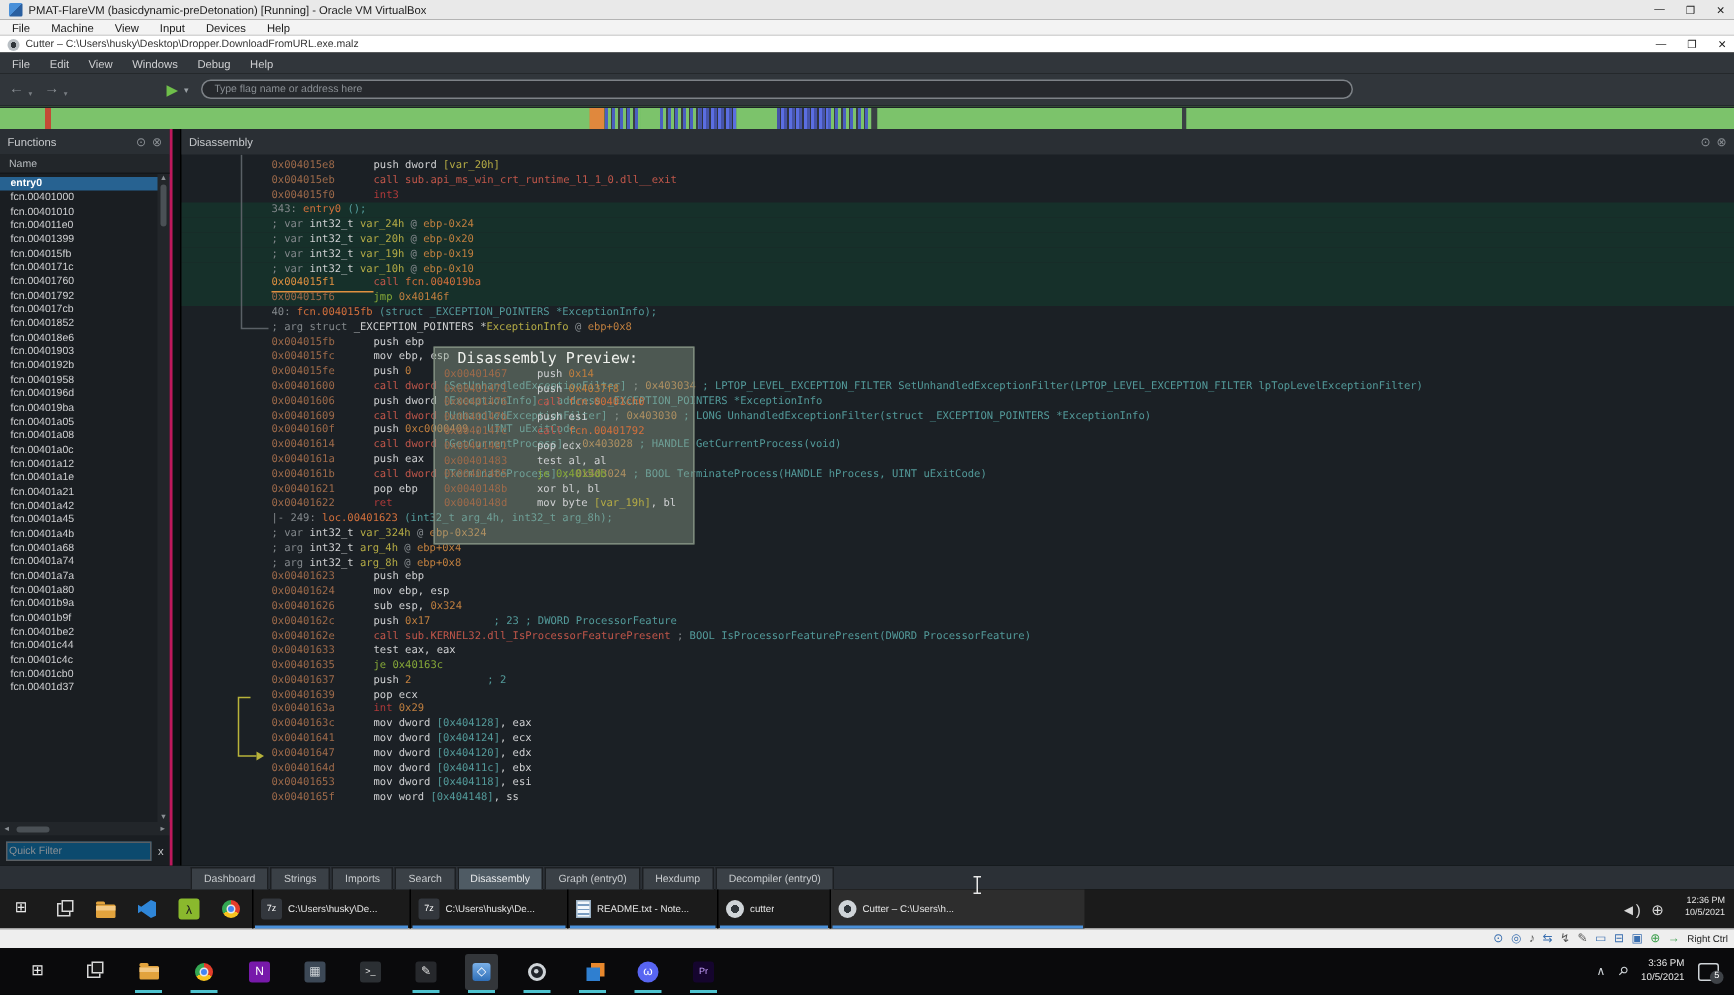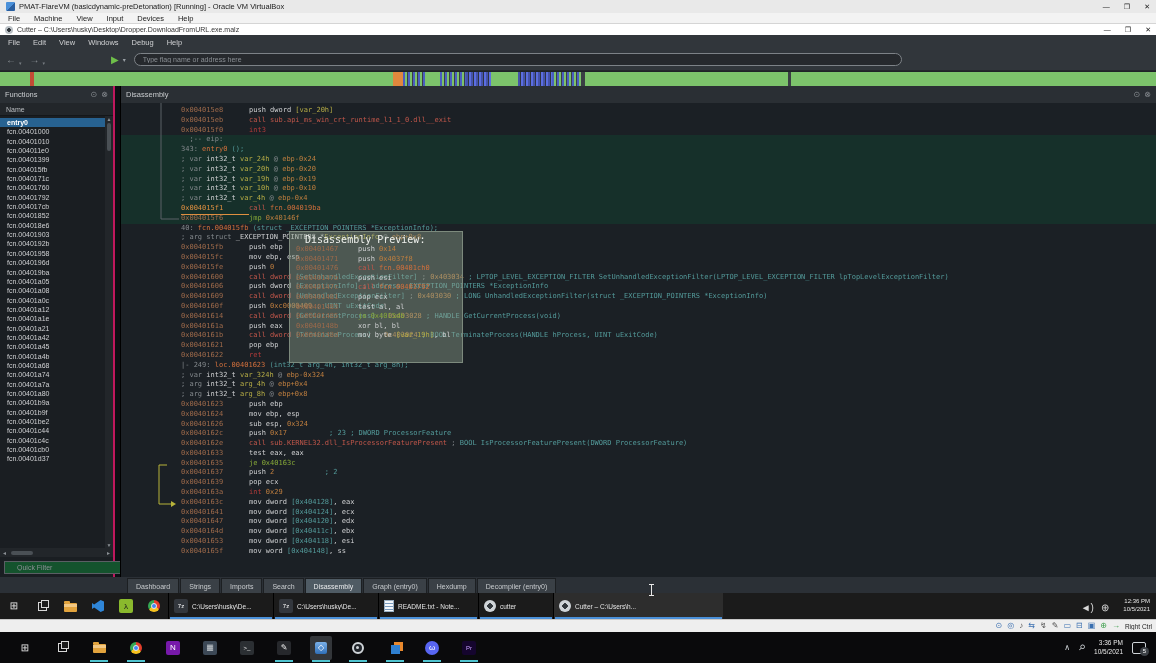--- a/index.html
+++ b/index.html
@@ -45,21 +45,21 @@
   .col-header { height:13px; background:#22262a; color:#b9bdc1; font-size:7px; display:flex; align-items:center; padding:0 6px; border-bottom:1px solid #14171a; flex:none; }
   .fn-list { flex:1; overflow:hidden; position:relative; padding-top:2px; }
   .fn-item { height:9.35px; line-height:9.35px; font-size:7px; color:#cfd0d2; padding-left:7px; white-space:nowrap; }
   .fn-item.sel { background:#276291; color:#fff; font-weight:bold; }
   .vscroll { position:absolute; right:0; top:0; bottom:0; width:8px; background:#22262a; display:flex; flex-direction:column; align-items:center; font-size:5px; color:#8a8f94; }
   .vscroll .thumb { width:4px; height:28px; background:#4a5055; margin-top:1px; border-radius:2px; }
   .hscroll { height:9px; background:#22262a; display:flex; align-items:center; font-size:5px; color:#8a8f94; padding:0 2px; flex:none; }
   .hscroll .thumb { width:22px; height:4px; background:#4a5055; border-radius:2px; margin-left:4px; }
   .hscroll .right { margin-left:auto; }
   .filter-row { height:20px; display:flex; align-items:center; padding:0 4px; gap:4px; flex:none; background:#1a1e22; }
-  .filter-input { flex:1; height:13px; background:#14532d; border:1px solid #5a5f64; color:#9aa0a5; font-size:7px; padding:0 12px; font-family:"Liberation Sans",sans-serif; }
+  .filter-input { flex:1; height:13px; background:#0c4a6e; border:1px solid #5a5f64; color:#9aa0a5; font-size:7px; padding:0 1px; font-family:"Liberation Sans",sans-serif; }
   .filter-input::placeholder { color:#8a8f94; }
   .filter-x { color:#c8cbce; font-size:7.5px; }
 
   .disasm-panel { position:absolute; left:120px; top:0; right:0; height:100%; background:#1b2025; display:flex; flex-direction:column; border-left:1px solid #000; }
   .disasm-content { position:relative; flex:1; overflow:hidden; font-family:"DejaVu Sans Mono",monospace; font-size:7px; padding-top:3px; }
   .dl { height:9.8px; line-height:9.8px; white-space:pre; padding-left:60px; }
   .dl.hl { background:#16302a; }
   .dl .tk-a:first-child, .dl .tk-ahl:first-child { display:inline-block; width:68px; }
   .tk-a { color:#9e6a4a; }
   .tk-ahl { color:#e09040; border-bottom:1px solid #e09040; }
@@ -292,27 +292,25 @@
           <div class="dl"><span class="tk-a">0x0040147c</span><span class="tk-c">call </span><span class="tk-o">fcn.00401792</span></div>
           <div class="dl"><span class="tk-a">0x00401481</span><span class="tk-w">pop ecx</span></div>
           <div class="dl"><span class="tk-a">0x00401483</span><span class="tk-w">test al, al</span></div>
           <div class="dl"><span class="tk-a">0x00401485</span><span class="tk-g">je 0x4015db</span></div>
           <div class="dl"><span class="tk-a">0x0040148b</span><span class="tk-w">xor bl, bl</span></div>
           <div class="dl"><span class="tk-a">0x0040148d</span><span class="tk-w">mov byte </span><span class="tk-y">[var_19h]</span><span class="tk-w">, bl</span></div>
         </div>
     <div class="dl"><span class="tk-a">0x004015e8</span><span class="tk-w">push dword </span><span class="tk-y">[var_20h]</span></div>
         <div class="dl"><span class="tk-a">0x004015eb</span><span class="tk-c">call sub.api_ms_win_crt_runtime_l1_1_0.dll__exit</span></div>
         <div class="dl"><span class="tk-a">0x004015f0</span><span class="tk-r">int3</span></div>
-        <div class="dl hl"><span class="tk-d">  ;-- eip:</span></div>
         <div class="dl hl"><span class="tk-d">343: </span><span class="tk-o">entry0</span><span class="tk-t"> ();</span></div>
         <div class="dl hl"><span class="tk-d">; var </span><span class="tk-w">int32_t </span><span class="tk-y">var_24h</span><span class="tk-d"> @ </span><span class="tk-n">ebp-0x24</span></div>
         <div class="dl hl"><span class="tk-d">; var </span><span class="tk-w">int32_t </span><span class="tk-y">var_20h</span><span class="tk-d"> @ </span><span class="tk-n">ebp-0x20</span></div>
         <div class="dl hl"><span class="tk-d">; var </span><span class="tk-w">int32_t </span><span class="tk-y">var_19h</span><span class="tk-d"> @ </span><span class="tk-n">ebp-0x19</span></div>
         <div class="dl hl"><span class="tk-d">; var </span><span class="tk-w">int32_t </span><span class="tk-y">var_10h</span><span class="tk-d"> @ </span><span class="tk-n">ebp-0x10</span></div>
-        <div class="dl hl"><span class="tk-d">; var </span><span class="tk-w">int32_t </span><span class="tk-y">var_4h</span><span class="tk-d"> @ </span><span class="tk-n">ebp-0x4</span></div>
         <div class="dl hl"><span class="tk-ahl">0x004015f1</span><span class="tk-c">call </span><span class="tk-o">fcn.004019ba</span></div>
         <div class="dl hl"><span class="tk-a">0x004015f6</span><span class="tk-g">jmp </span><span class="tk-n">0x40146f</span></div>
         <div class="dl"><span class="tk-d">40: </span><span class="tk-o">fcn.004015fb</span><span class="tk-t"> (struct _EXCEPTION_POINTERS *ExceptionInfo);</span></div>
         <div class="dl"><span class="tk-d">; arg struct </span><span class="tk-w">_EXCEPTION_POINTERS *</span><span class="tk-y">ExceptionInfo</span><span class="tk-d"> @ </span><span class="tk-n">ebp+0x8</span></div>
         <div class="dl"><span class="tk-a">0x004015fb</span><span class="tk-w">push ebp</span></div>
         <div class="dl"><span class="tk-a">0x004015fc</span><span class="tk-w">mov ebp, esp</span></div>
         <div class="dl"><span class="tk-a">0x004015fe</span><span class="tk-w">push </span><span class="tk-n">0</span></div>
         <div class="dl"><span class="tk-a">0x00401600</span><span class="tk-c">call dword </span><span class="tk-t">[SetUnhandledExceptionFilter]</span><span class="tk-d"> ; </span><span class="tk-n">0x403034</span><span class="tk-t"> ; LPTOP_LEVEL_EXCEPTION_FILTER SetUnhandledExceptionFilter(LPTOP_LEVEL_EXCEPTION_FILTER lpTopLevelExceptionFilter)</span></div>
         <div class="dl"><span class="tk-a">0x00401606</span><span class="tk-w">push dword </span><span class="tk-t">[ExceptionInfo]</span><span class="tk-d"> ; </span><span class="tk-t">address _EXCEPTION_POINTERS *ExceptionInfo</span></div>
         <div class="dl"><span class="tk-a">0x00401609</span><span class="tk-c">call dword </span><span class="tk-t">[UnhandledExceptionFilter]</span><span class="tk-d"> ; </span><span class="tk-n">0x403030</span><span class="tk-t"> ; LONG UnhandledExceptionFilter(struct _EXCEPTION_POINTERS *ExceptionInfo)</span></div>

